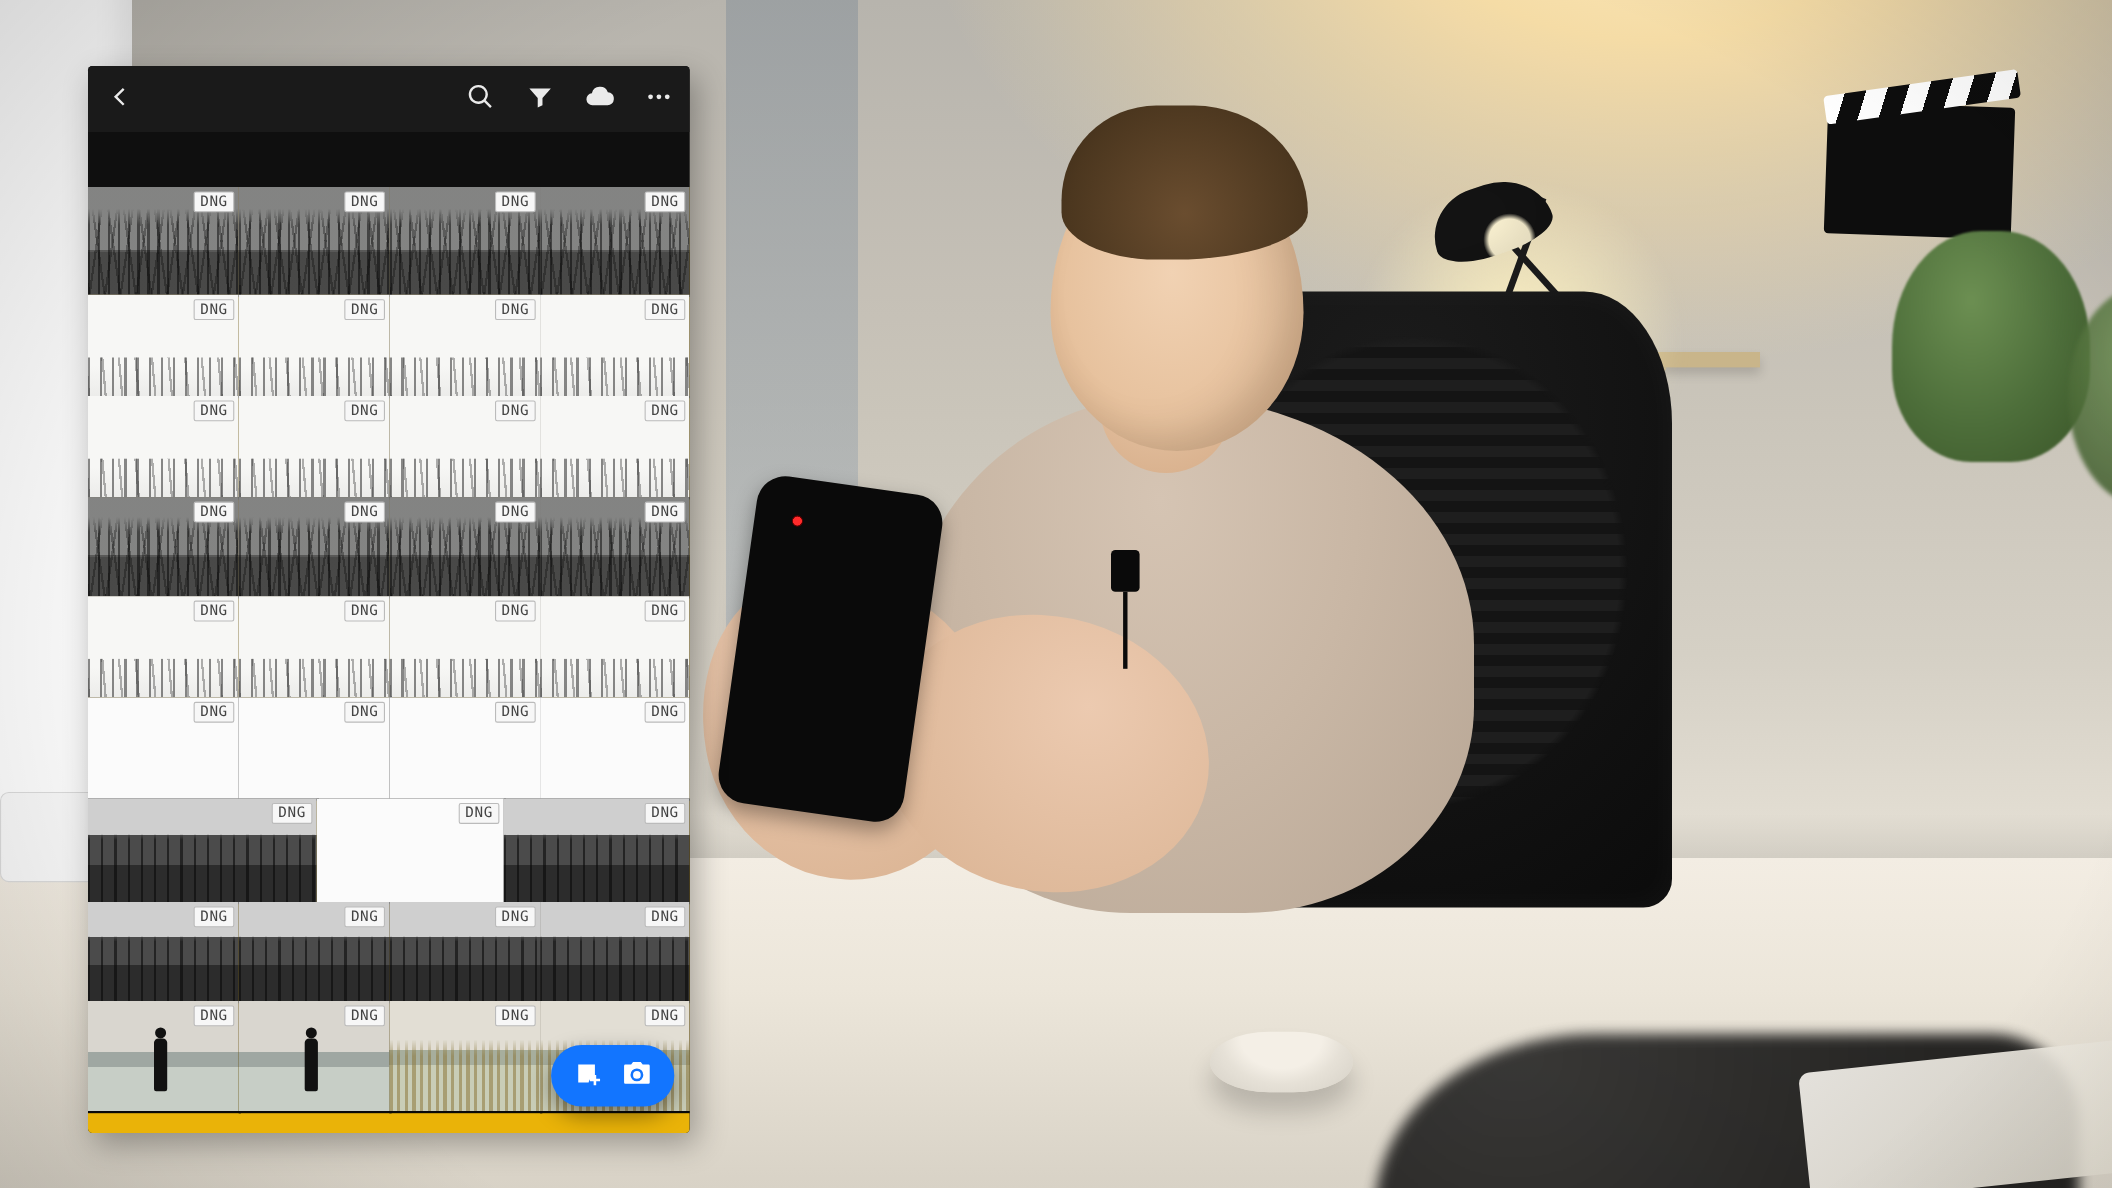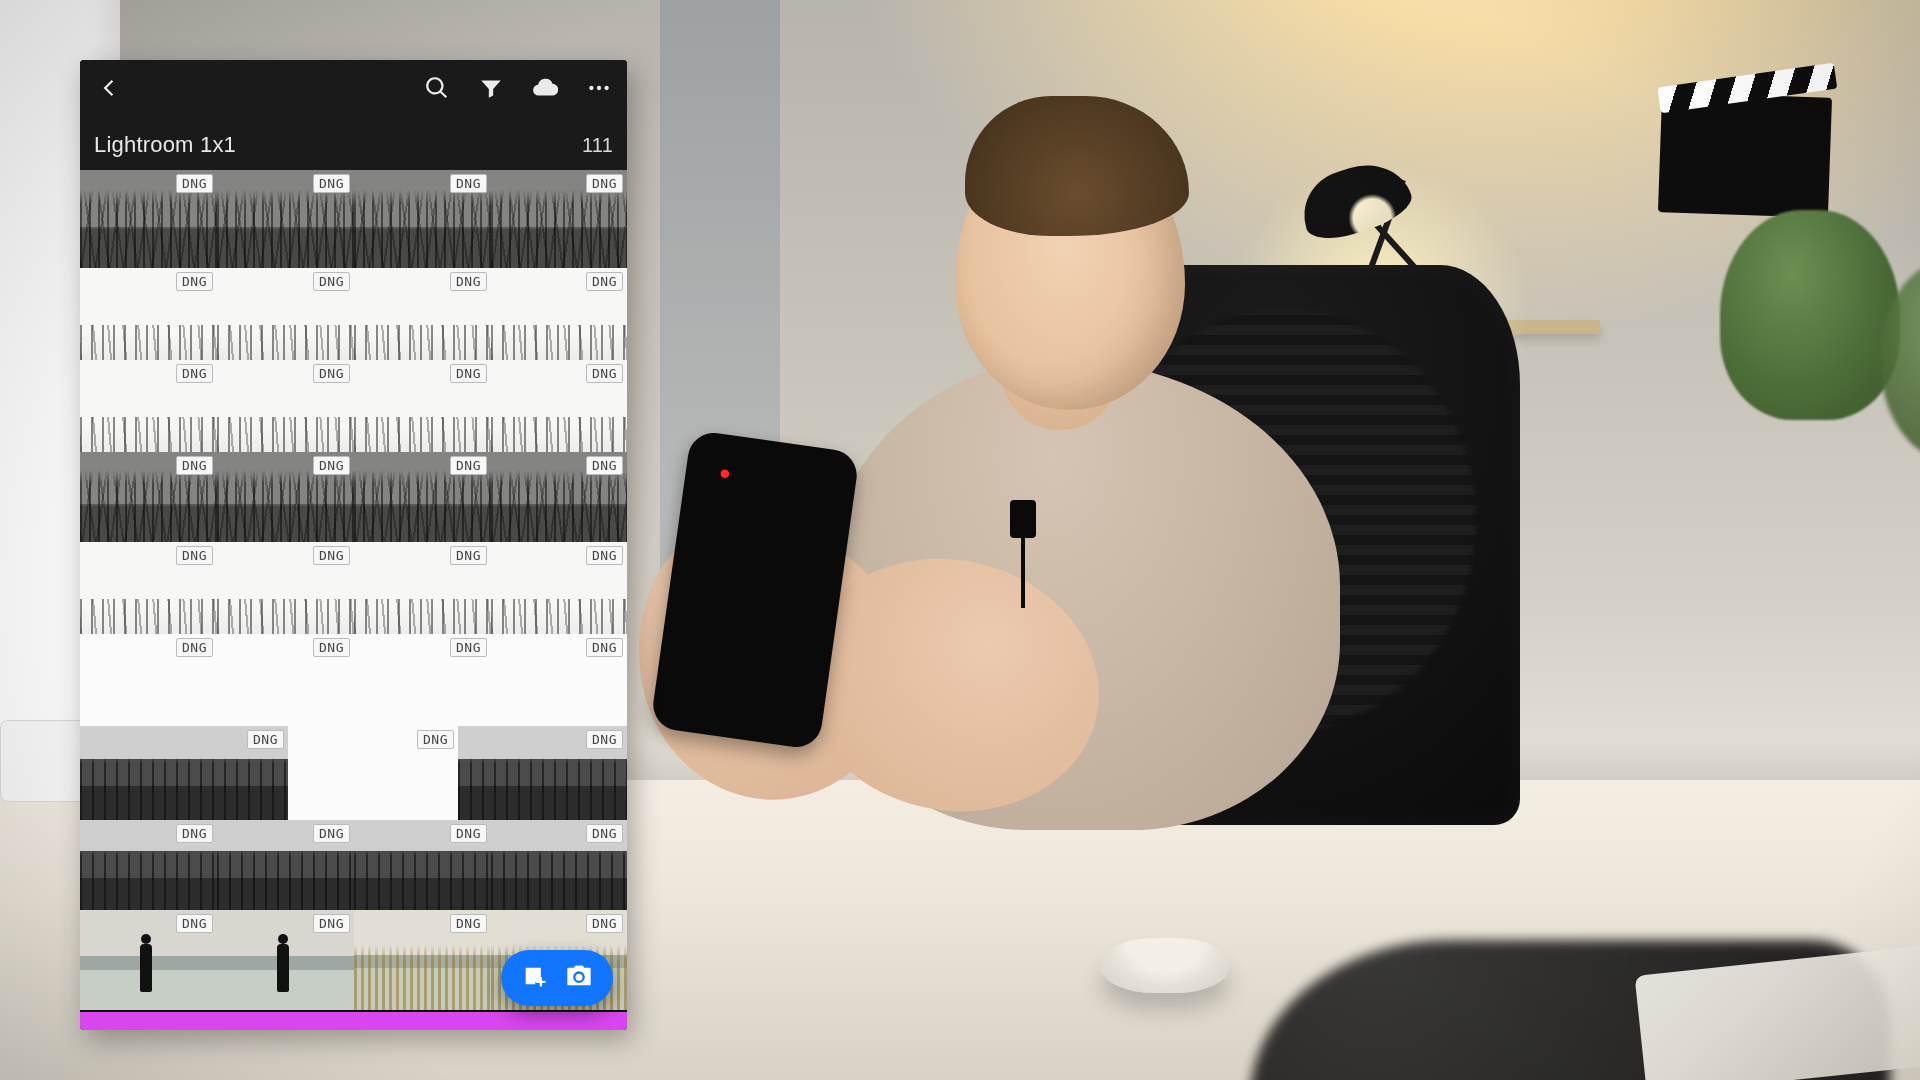--- a/index.html
+++ b/index.html
@@ -89,21 +89,21 @@
       box-shadow:6px 10px 28px rgba(0,0,0,.30);background:#0f0f0f}
   .toolbar{height:60px;background:#1a1a1a;display:flex;align-items:center;justify-content:space-between;padding:0 6px}
   .tb-left,.tb-right{display:flex;align-items:center;gap:10px}
   .ticon{width:44px;height:44px;display:flex;align-items:center;justify-content:center;color:#eee;border-radius:8px}
   .ticon svg{width:26px;height:26px;fill:#eaeaea}
 
   .titlebar{height:50px;background:#1a1a1a;display:flex;align-items:center;justify-content:space-between;
       padding:0 14px;color:#e8e8e8;font-size:22px;letter-spacing:.2px;border-bottom:1px solid #000}
   .titlebar .count{font-size:20px;color:#d8d8d8}
 
-  .grid{position:absolute;left:0;right:0;top:110px;bottom:0;background:#d946ef;font-size:0}
+  .grid{position:absolute;left:0;right:0;top:110px;bottom:0;background:#eab308;font-size:0}
   .tile{position:absolute;background:#fff;border-right:2px solid #0a0a0a;border-bottom:2px solid #0a0a0a;overflow:hidden}
   .badge{position:absolute;top:4px;right:4px;font-size:13px;font-family:Menlo,monospace;
       background:#f7f7f7;color:#444;padding:1px 5px;border:1px solid #bbb;border-radius:2px;letter-spacing:.5px}
   
   .art-trees{background:
       linear-gradient(0deg,rgba(40,40,40,.5),rgba(40,40,40,.5)),
       linear-gradient(180deg,#dfe0de 0 58%,#8a8a88 58% 60%,#6a6a68 60% 100%)}
   .art-trees:before{content:"";position:absolute;inset:0;
       background:
        repeating-linear-gradient(90deg,rgba(30,30,30,.55) 0 2px,transparent 2px 9px),
@@ -217,24 +217,20 @@
             <svg viewBox="0 0 24 24">
                 <circle cx="5" cy="12" r="2"></circle>
                 <circle cx="12" cy="12" r="2"></circle>
                 <circle cx="19" cy="12" r="2"></circle>
               </svg>
           </span>
         </div>
       </div>
     </div>
 
-    <div class="titlebar">
-      <span>Lightroom 1x1</span>
-      <span class="count">111</span>
-    </div>
 
     <div class="grid" id="grid">
         <div class="tile art-trees" style="left: 0px; top: 0px; width: 137px; height: 98px;">
           <span class="badge">DNG</span>
         </div>
         <div class="tile art-trees" style="left: 137px; top: 0px; width: 137px; height: 98px;">
           <span class="badge">DNG</span>
         </div>
         <div class="tile art-trees" style="left: 274px; top: 0px; width: 137px; height: 98px;">
           <span class="badge">DNG</span>

